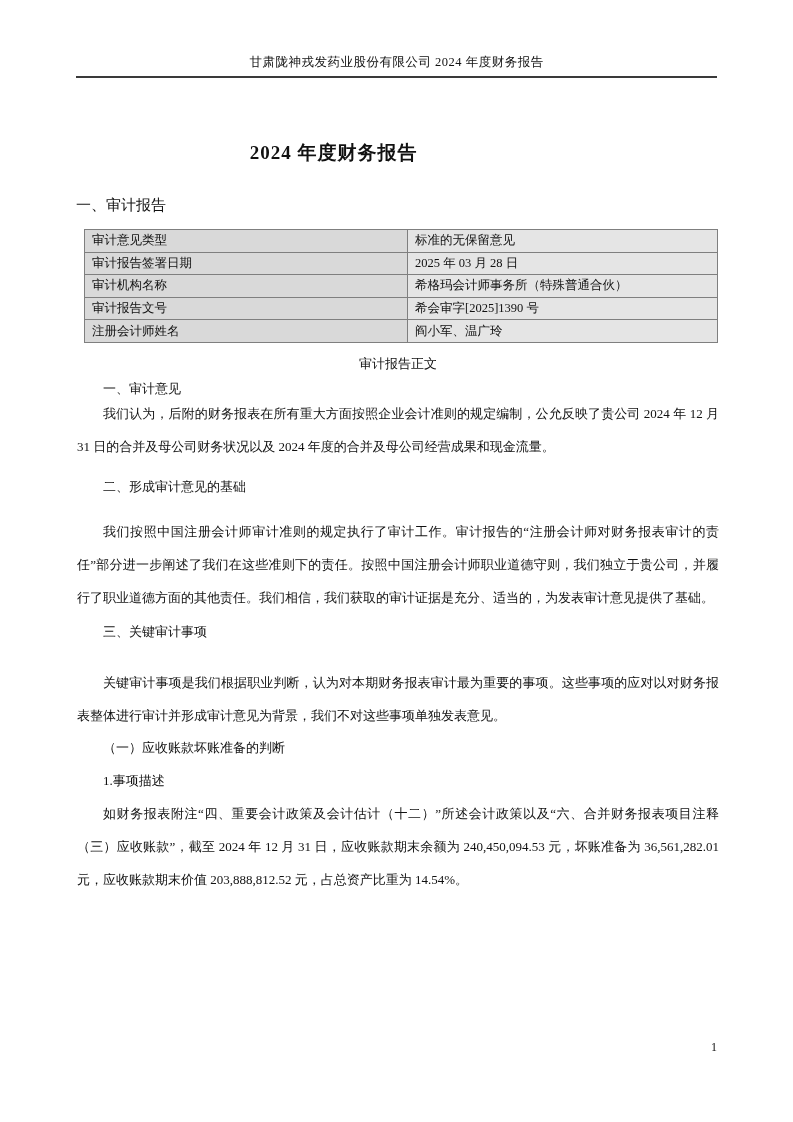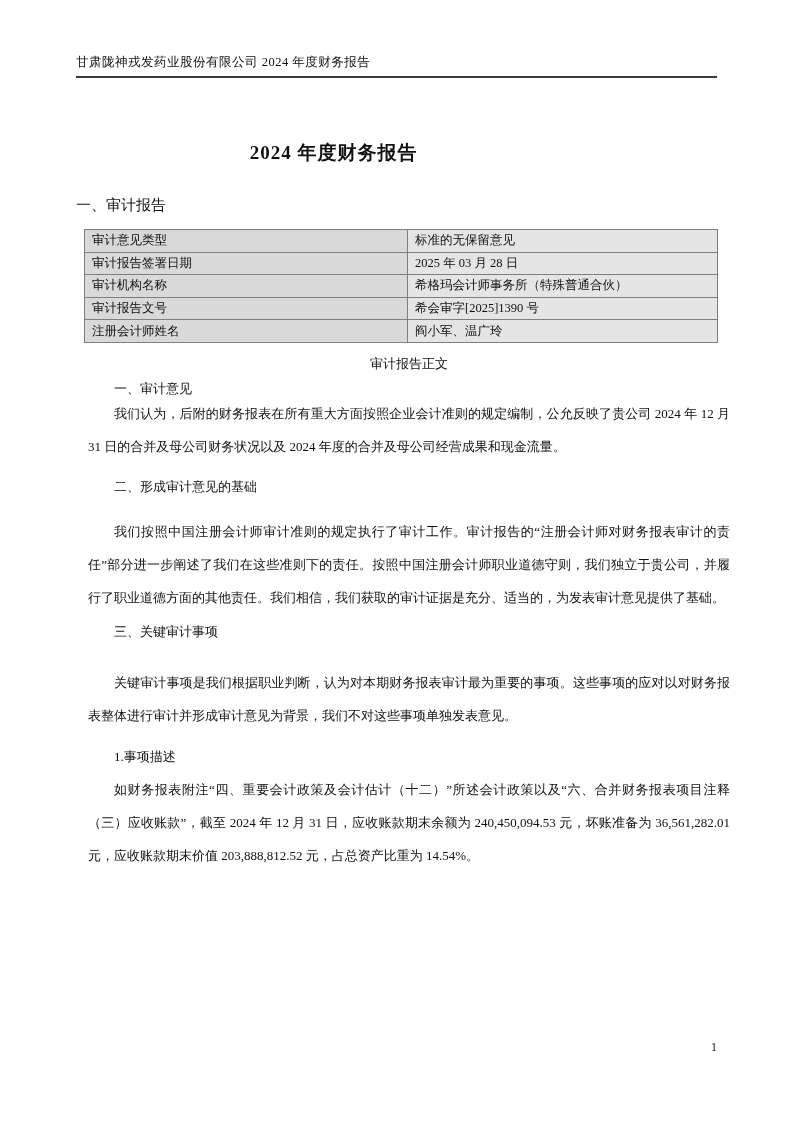--- a/index.html
+++ b/index.html
@@ -13,21 +13,21 @@
     position: relative;
     font-family: "Liberation Serif", "DejaVu Serif", serif;
     color: #111111;
     overflow: hidden;
   }
   .page-header {
     position: absolute;
     top: 54px;
     left: 76px;
     width: 641px;
-    text-align: left;
+    text-align: center;
     font-size: 12.5px;
     letter-spacing: 0.5px;
     white-space: nowrap;
   }
   .header-rule {
     position: absolute;
     top: 76px;
     left: 76px;
     width: 641px;
     height: 0;
@@ -71,21 +71,21 @@
   td.label-cell {
     background: #d9d9d9;
     width: 308px;
   }
   td.value-cell {
     background: #e5e5e5;
   }
   .doc-flow {
     position: absolute;
     top: 356px;
-    left: 88px;
+    left: 77px;
     width: 642px;
     font-size: 13px;
   }
   .body-title {
     text-align: center;
     line-height: 16px;
     margin: 0;
   }
   .blk-heading {
     line-height: 16px;
@@ -142,17 +142,18 @@
 
 <div class="doc-flow">
   <div class="body-title">审计报告正文</div>
 
   <div class="blk-heading" style="margin-top:9px">一、审计意见</div>
   <div class="blk-para">我们认为，后附的财务报表在所有重大方面按照企业会计准则的规定编制，公允反映了贵公司 2024 年 12 月 31 日的合并及母公司财务状况以及 2024 年度的合并及母公司经营成果和现金流量。</div>
   <div class="blk-heading" style="margin-top:16px">二、形成审计意见的基础</div>
   <div class="blk-para" style="margin-top:20px">我们按照中国注册会计师审计准则的规定执行了审计工作。审计报告的“注册会计师对财务报表审计的责任”部分进一步阐述了我们在这些准则下的责任。按照中国注册会计师职业道德守则，我们独立于贵公司，并履行了职业道德方面的其他责任。我们相信，我们获取的审计证据是充分、适当的，为发表审计意见提供了基础。</div>
   <div class="blk-heading" style="margin-top:10px">三、关键审计事项</div>
   <div class="blk-para" style="margin-top:26px">关键审计事项是我们根据职业判断，认为对本期财务报表审计最为重要的事项。这些事项的应对以对财务报表整体进行审计并形成审计意见为背景，我们不对这些事项单独发表意见。</div>
+  <div class="blk-heading" style="margin-top:8px">（一）应收账款坏账准备的判断</div>
   <div class="blk-heading" style="margin-top:17px">1.事项描述</div>
   <div class="blk-para" style="margin-top:8px">如财务报表附注“四、重要会计政策及会计估计（十二）”所述会计政策以及“六、合并财务报表项目注释（三）应收账款”，截至 2024 年 12 月 31 日，应收账款期末余额为 240,450,094.53 元，坏账准备为 36,561,282.01 元，应收账款期末价值 203,888,812.52 元，占总资产比重为 14.54%。</div>
 </div>
 
 <div class="page-number">1</div>
 
 </body></html>

